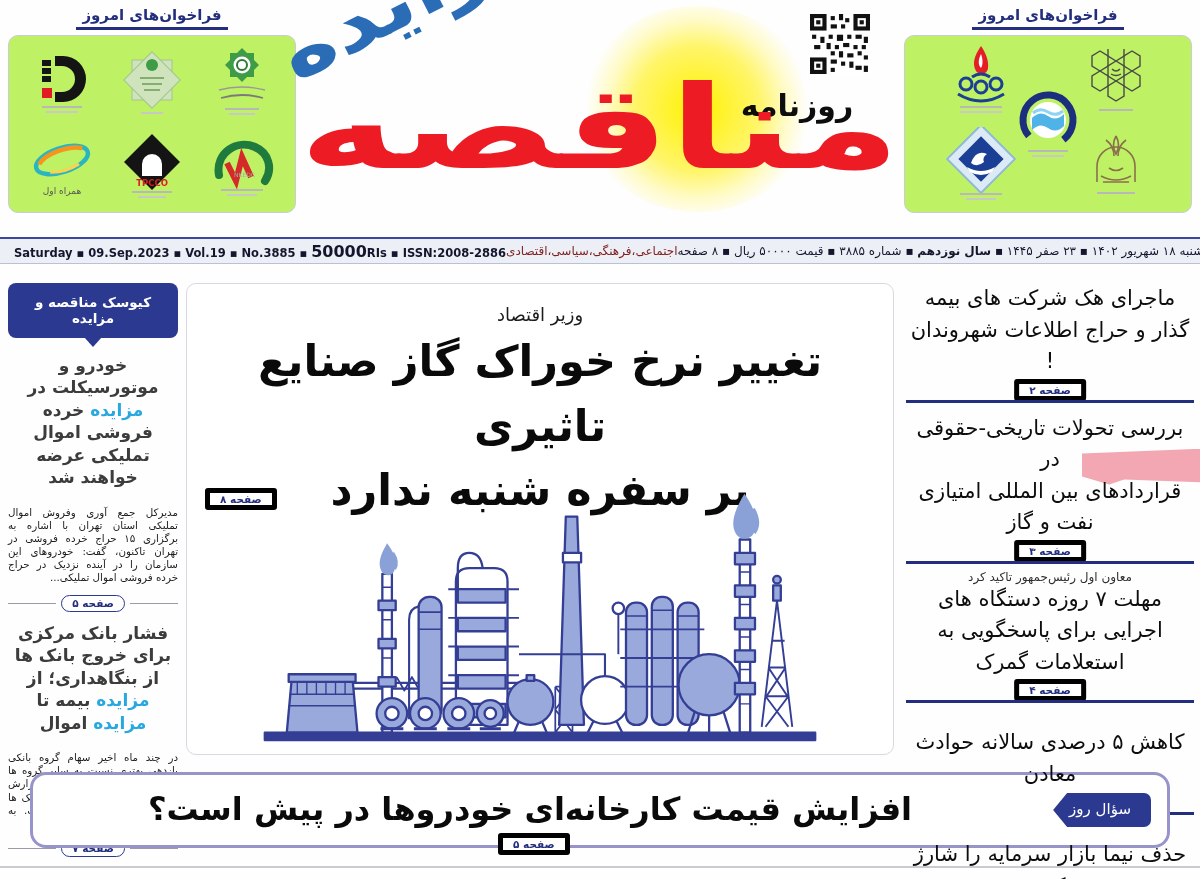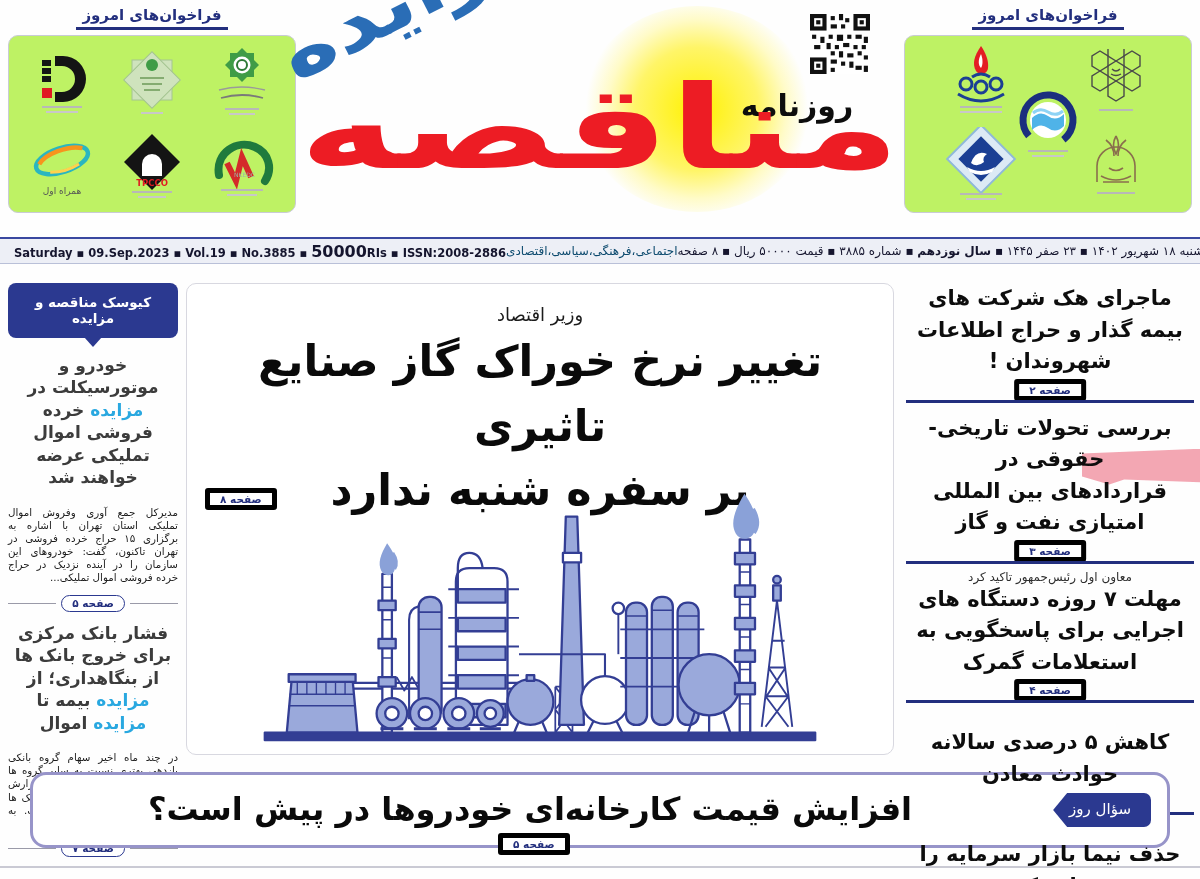--- a/index.html
+++ b/index.html
@@ -34,21 +34,21 @@
               transform:rotate(-27deg) scaleX(1.25);transform-origin:left bottom;direction:rtl;line-height:1;}
   .title-red{position:absolute;right:4px;top:58px;font-size:116px;font-weight:bold;color:#ed1c24;
              transform:scaleX(1.42);transform-origin:right center;direction:rtl;line-height:1.2;}
 
   
   .dateline{position:absolute;left:0;top:237px;width:1200px;height:27px;background:#edeff6;
             border-top:2px solid #3a48a0;border-bottom:1px solid #b9c0d8;display:flex;
             align-items:center;padding:0 14px;font-size:11.5px;color:#15152e;}
   .dl-en{white-space:nowrap;font-weight:bold;}
   .dl-en .price{font-size:16px;}
-  .dl-cats{flex:1;direction:rtl;color:#0c4a6e;font-size:12px;}
+  .dl-cats{flex:1;direction:rtl;color:#7f1d1d;font-size:12px;}
   .dl-fa{white-space:nowrap;direction:rtl;font-size:12px;}
   .dl-fa .b{font-weight:bold;}
 
   
   .sidebar{position:absolute;left:8px;top:283px;width:170px;text-align:center;}
   .kiosk{position:relative;background:#2b3990;color:#fff;border-radius:8px;padding:11px 4px 12px;
          font-size:13.5px;font-weight:bold;direction:rtl;}
   .kiosk::after{content:"";position:absolute;left:50%;bottom:-9px;transform:translateX(-50%);
                 border:9px solid transparent;border-top:10px solid #2b3990;border-bottom:0;}
   .sb-title{margin-top:16px;font-size:17px;font-weight:bold;color:#3c3c3c;line-height:1.32;direction:rtl;}
@@ -66,21 +66,21 @@
   .mc-kicker{margin-top:20px;font-size:18px;color:#1c1c1c;direction:rtl;}
   .mc-title{margin-top:4px;font-size:43px;font-weight:bold;color:#0a0a0a;line-height:1.5;direction:rtl;}
   .mc-badge{position:absolute;left:18px;top:204px;}
   .pill{display:inline-block;background:#fff;border:5px solid #000000;border-radius:3px;
         color:#232f7e;font-size:10.5px;font-weight:bold;padding:0 10px 0;white-space:nowrap;direction:rtl;}
   .mc-art{position:absolute;left:50%;bottom:6px;transform:translateX(-50%);}
 
   
   .right-col{position:absolute;left:906px;top:283px;width:288px;text-align:center;}
   .rc-item{position:relative;}
-  .rc-title{position:relative;z-index:1;margin:0;font-size:21px;font-weight:bold;color:#0d0d0d;
+  .rc-title{position:relative;z-index:1;margin:0;font-size:21px;font-weight:normal;color:#0d0d0d;
             line-height:1.5;direction:rtl;}
   .rc-kicker{margin:6px 0 0;font-size:12px;color:#2e2e2e;direction:rtl;}
   .rc-divider{position:relative;height:20px;margin-top:5px;}
   .rc-divider::after{content:"";position:absolute;left:0;right:0;bottom:0;height:3px;background:#232f7e;}
   .rc-divider .pill{position:absolute;left:50%;bottom:2px;transform:translateX(-50%);}
   .rc-gap{margin-top:24px;}
   .m-top10{margin-top:10px;}
   .pink-tag{position:absolute;z-index:0;top:36px;right:-12px;width:124px;height:36px;
             background:rgba(242,160,172,.92);
             clip-path:polygon(0 14%,100% 0,100% 94%,34% 86%,22% 100%,0 78%);}

